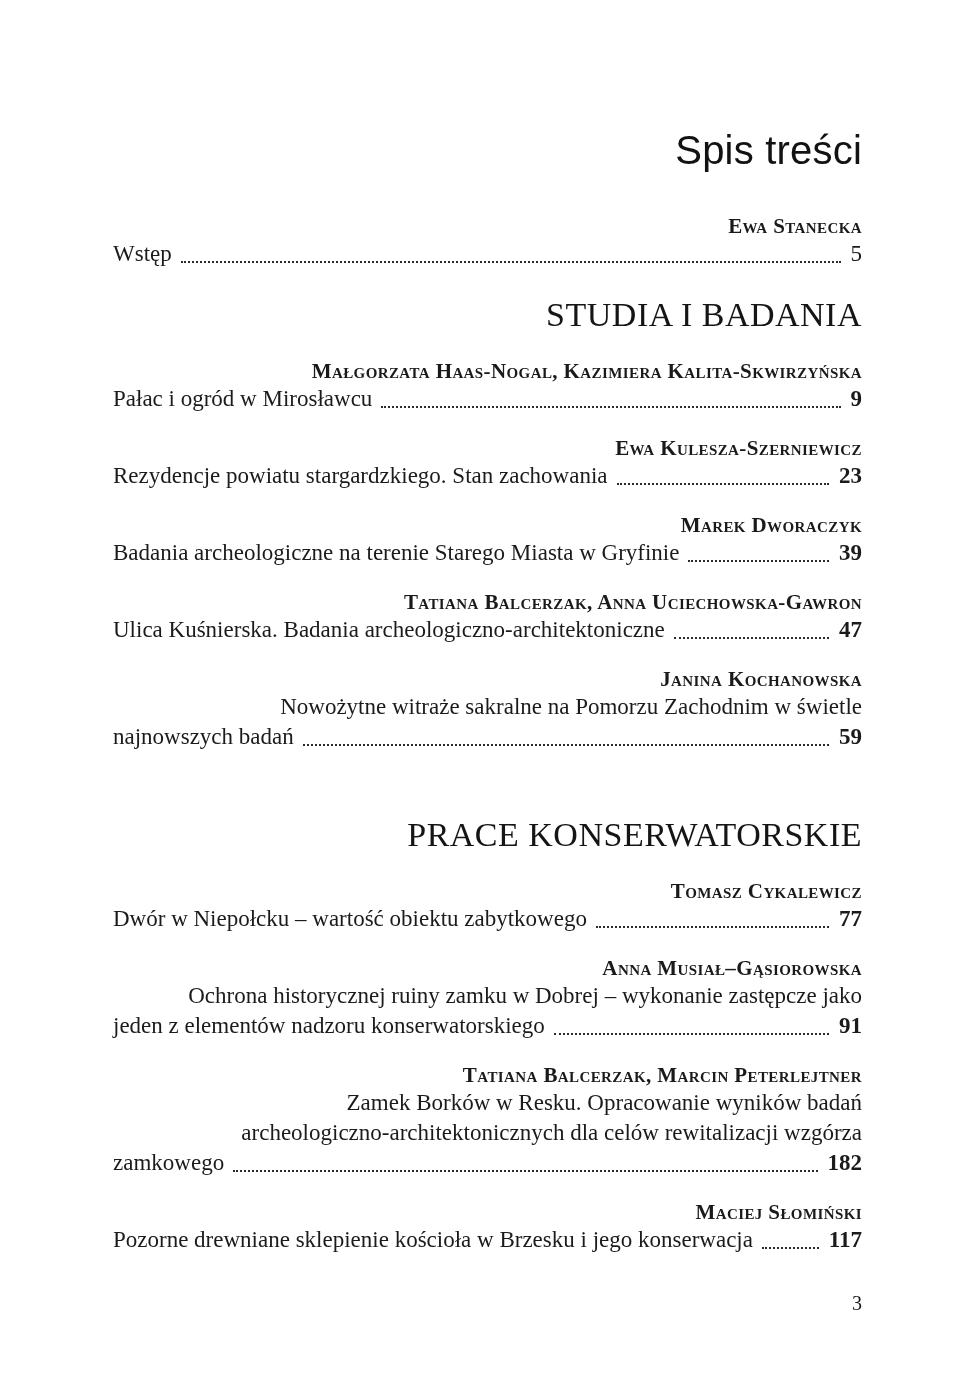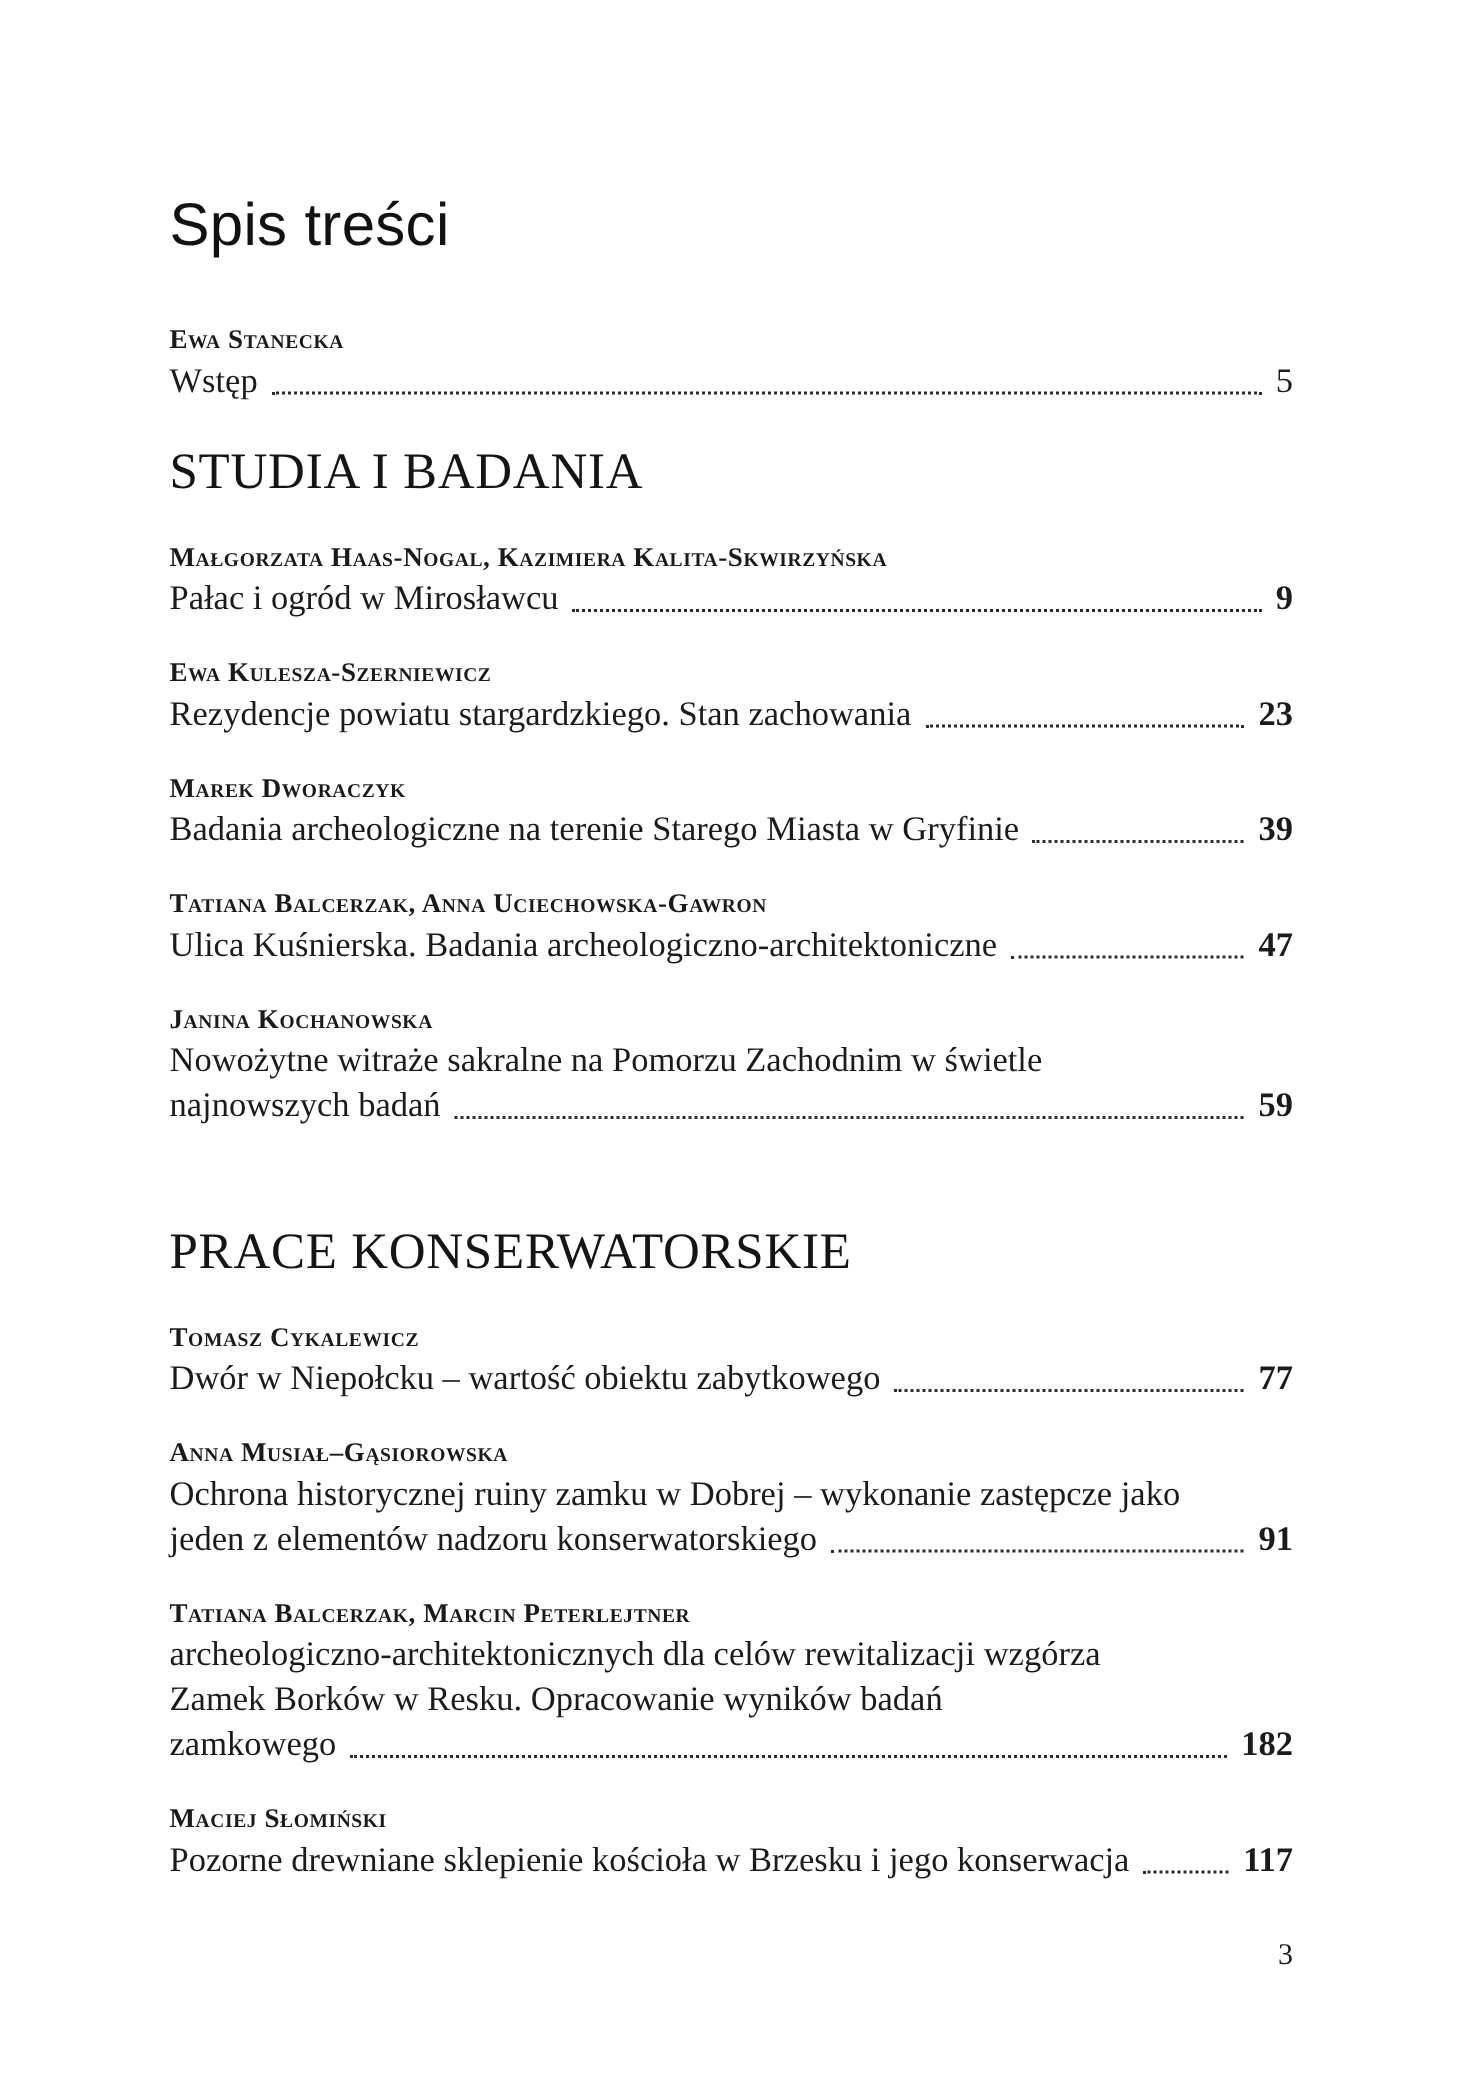--- a/index.html
+++ b/index.html
@@ -10,20 +10,21 @@
   .page {
     position: relative;
     width: 974px;
     height: 1387px;
     background: #ffffff;
     box-sizing: border-box;
     padding: 128px 112px 0 113px;
     font-family: "Liberation Serif", serif;
     color: #1b1b1b;
     overflow: hidden;
+    text-align: right;
   }
   h1.doc-title {
     font-family: "Liberation Sans", sans-serif;
     font-weight: 400;
     font-size: 40px;
     line-height: 44px;
     letter-spacing: 0.2px;
     color: #121212;
     margin: 0 0 42px 0;
   }
@@ -36,21 +37,21 @@
     color: #151515;
     margin: 30px 0 28px 0;
   }
   #toc section:nth-of-type(3) .section-heading {
     margin-top: 67px;
   }
   .entry {
     margin: 0 0 22px 0;
   }
   .authors {
-    font-size: 18px;
+    font-size: 21px;
     line-height: 25px;
     font-variant: small-caps;
     font-weight: 600;
     letter-spacing: 0.4px;
     color: #1a1a1a;
   }
   .line {
     font-size: 23px;
     line-height: 30px;
     white-space: nowrap;
@@ -164,22 +165,22 @@
           <div class="authors">Anna Musiał–Gąsiorowska</div>
           <div class="line plain">Ochrona historycznej ruiny zamku w Dobrej – wykonanie zastępcze jako</div>
           <div class="line last">
             <span class="t">jeden z elementów nadzoru konserwatorskiego</span>
             <span class="leader"></span>
             <span class="page-num">91</span>
           </div>
         </div>
         <div class="entry">
           <div class="authors">Tatiana Balcerzak, Marcin Peterlejtner</div>
+          <div class="line plain">Zamek Borków w Resku. Opracowanie wyników badań</div>
           <div class="line plain">archeologiczno-architektonicznych dla celów rewitalizacji wzgórza</div>
-          <div class="line plain">Zamek Borków w Resku. Opracowanie wyników badań</div>
           <div class="line last">
             <span class="t">zamkowego</span>
             <span class="leader"></span>
             <span class="page-num">182</span>
           </div>
         </div>
         <div class="entry">
           <div class="authors">Maciej Słomiński</div>
           <div class="line last">
             <span class="t">Pozorne drewniane sklepienie kościoła w Brzesku i jego konserwacja</span>

